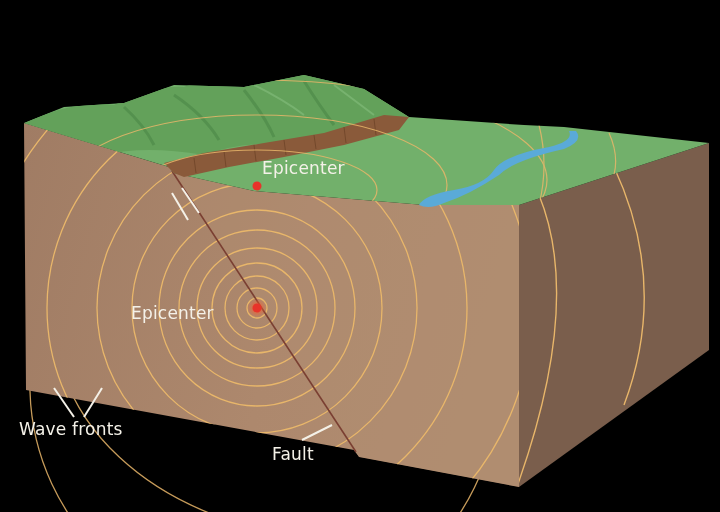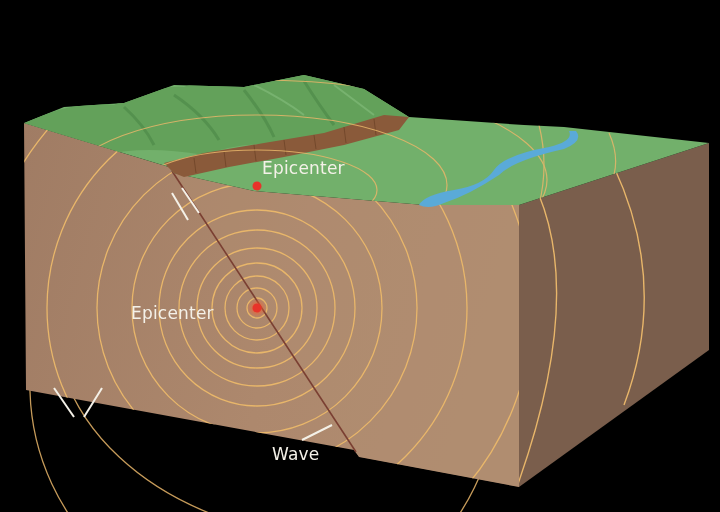--- a/index.html
+++ b/index.html
@@ -110,14 +110,15 @@
     </g>
 
     <g>
       <circle cx="253" cy="263" r="10" fill="url(#focusGlow)"></circle>
       <circle cx="253" cy="263" r="4.5" fill="#e8332a"></circle>
     </g>
   </svg>
 
   <div class="label" style="left:258px; top:113px;">Epicenter</div>
   <div class="label" style="left:127px; top:258px;">Epicenter</div>
-  <div class="label" style="left:268px; top:399px;">Wave</div>
+  <div class="label" style="left:15px; top:374px;">Wave fronts</div>
+  <div class="label" style="left:268px; top:399px;">Fault</div>
 </div>
 
 </body></html>

